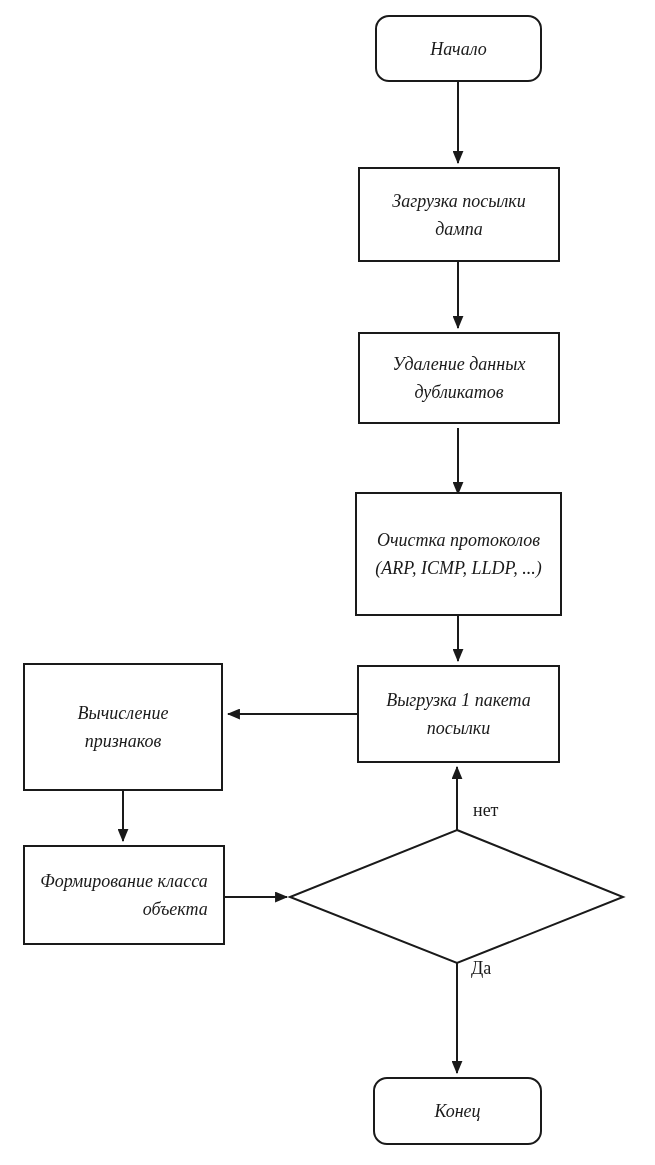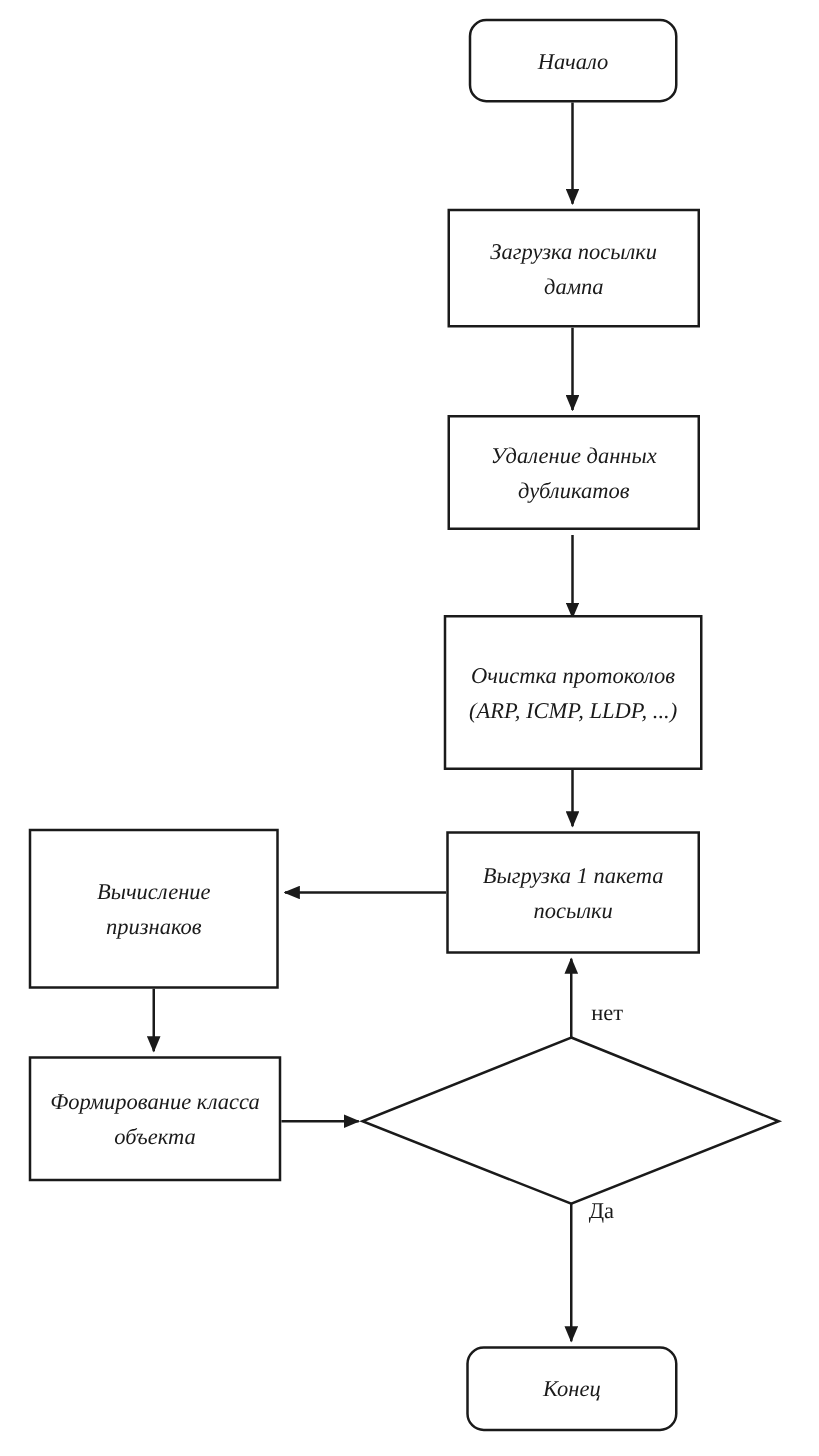--- a/index.html
+++ b/index.html
@@ -33,21 +33,21 @@
     white-space: pre-line;
     font-style: italic;
   }
   .terminator { border-radius: 14px; }
   .node-start   { left: 375px; top: 15px;   width: 167px; height: 67px; }
   .node-load    { left: 358px; top: 167px;  width: 202px; height: 95px; }
   .node-dedup   { left: 358px; top: 332px;  width: 202px; height: 92px; }
   .node-clean   { left: 355px; top: 476px;  width: 207px; height: 124px; margin-top: 16px; }
   .node-unload  { left: 357px; top: 665px;  width: 203px; height: 98px; }
   .node-features{ left: 23px;  top: 663px;  width: 200px; height: 128px; }
-  .node-class   { left: 23px;  top: 845px;  width: 202px; height: 100px; }
+  .node-class   { left: 23px;  top: 845px;  width: 202px; height: 100px; text-align: right; }
   .node-end     { left: 373px; top: 1077px; width: 169px; height: 68px; }
   .diamond-text {
     position: absolute;
     left: 317px; top: 862px;
     width: 280px; height: 70px;
     display: flex;
     align-items: center;
     justify-content: center;
     text-align: center;
     font-size: 18px;

